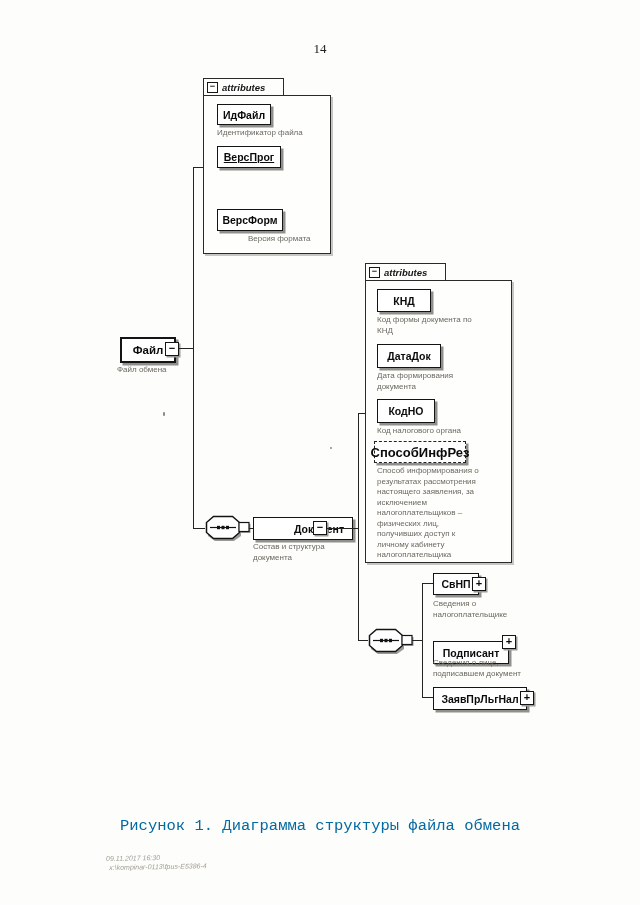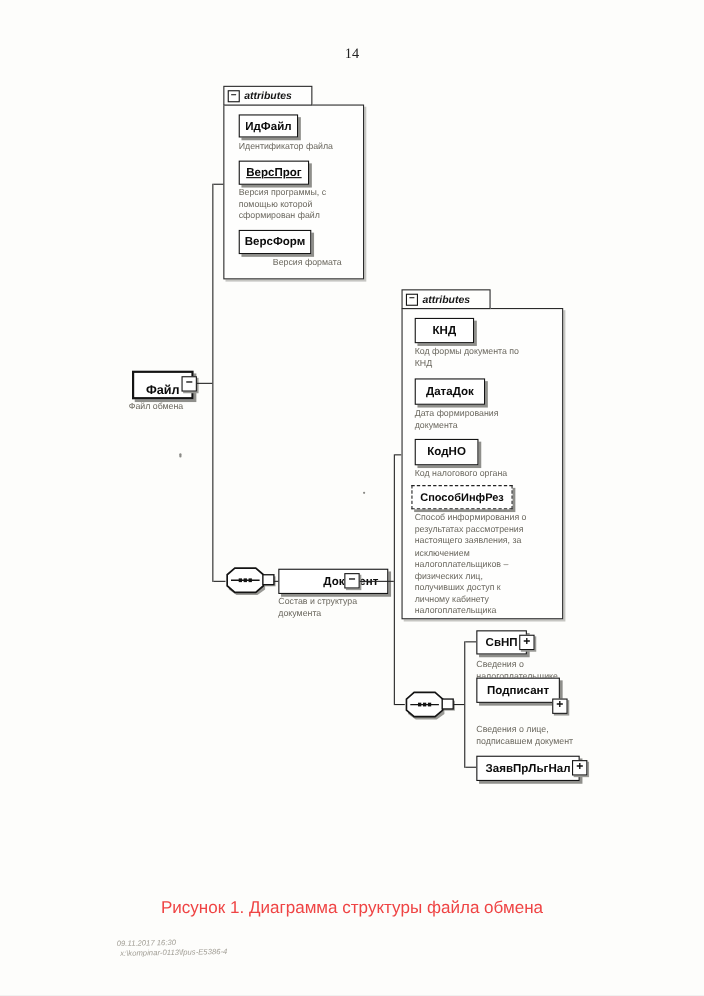--- a/index.html
+++ b/index.html
@@ -18,22 +18,22 @@
   .ebox{background:#fff;border:1.4px solid #141414;box-shadow:2.5px 2.5px 0 #8f8f8b;
         display:flex;align-items:center;justify-content:center;font-weight:700;font-size:10.5px;
         white-space:nowrap;color:#0b0b0b;}
   .root{border-width:2px;font-size:11.5px;}
   .dashed{border:1.4px dashed #222;}
   .tick{width:12px;height:12px;background:#fff;border:1px solid #141414;box-shadow:1.5px 1.5px 0 #9a9a96;
         font-size:11px;line-height:11px;text-align:center;font-weight:700;color:#0b0b0b;}
   .desc{font-size:8px;line-height:10.5px;color:#6b685f;}
   .lh{background:#242424;height:1px;}
   .lv{background:#242424;width:1px;}
-  .caption{left:0;right:0;top:817px;text-align:center;font-family:Liberation Sans, sans-serif;
-        font-size:15.5px;color:#ef4444;}
+  .caption{left:0;right:0;top:817px;text-align:center;font-family:Liberation Mono, monospace;
+        font-size:15.5px;color:#0369a1;}
   .footer{left:106px;top:854px;font-style:italic;font-size:7px;line-height:9px;color:#a09d94;
         transform:rotate(-1deg);transform-origin:left top;}
   .speck{background:#8a8a86;border-radius:1px;}
 </style>
 </head>
 <body>
 
 <div class="page">
 
   <div class="abs page-number">14</div>
@@ -45,28 +45,27 @@
   </div>
 
   <div class="abs ebox" style="left:217px;top:104px;width:52px;height:19px;">
     <span>ИдФайл</span>
   </div>
   <div class="abs desc" style="left:217px;top:128px;width:98px;">Идентификатор файла</div>
 
   <div class="abs ebox" style="left:217px;top:146px;width:62px;height:20px;text-decoration:underline;">
     <span>ВерсПрог</span>
   </div>
-  <div class="abs desc" style="left:217px;top:170px;width:88px;">Версия программы, с помощью которой сформирован файл</div>
 
   <div class="abs ebox" style="left:217px;top:209px;width:64px;height:20px;text-align:right;">
     <span>ВерсФорм</span>
   </div>
   <div class="abs desc" style="left:217px;top:234px;width:98px;padding-left:31px;">Версия формата</div>
 
-  <div class="abs ebox root" style="left:120px;top:337px;width:52px;height:22px;align-items:flex-end;">
+  <div class="abs ebox root" style="left:120px;top:337px;width:52px;height:22px;">
     <span>Файл</span>
   </div>
   <div class="abs tick" style="left:165px;top:342px;">−</div>
   <div class="abs desc" style="left:117px;top:365px;width:70px;">Файл обмена</div>
 
   <div class="abs lh" style="left:179px;top:348px;width:14px;"></div>
   <div class="abs lv" style="left:193px;top:167px;height:362px;"></div>
   <div class="abs lh" style="left:194px;top:167px;width:9px;"></div>
   <div class="abs lh" style="left:194px;top:528px;width:11px;"></div>
 
@@ -107,21 +106,21 @@
   <div class="abs ebox" style="left:377px;top:344px;width:62px;height:22px;">
     <span>ДатаДок</span>
   </div>
   <div class="abs desc" style="left:377px;top:371px;width:84px;">Дата формирования документа</div>
 
   <div class="abs ebox" style="left:377px;top:399px;width:56px;height:22px;">
     <span>КодНО</span>
   </div>
   <div class="abs desc" style="left:377px;top:426px;width:110px;">Код налогового органа</div>
 
-  <div class="abs ebox dashed" style="left:374px;top:441px;width:90px;height:20px;font-size:10px;">
+  <div class="abs ebox dashed" style="left:374px;top:441px;width:90px;height:20px;font-size:13px;">
     <span>СпособИнфРез</span>
   </div>
   <div class="abs desc" style="left:377px;top:466px;width:108px;">Способ информирования о результатах рассмотрения настоящего заявления, за исключением налогоплательщиков – физических лиц, получивших доступ к личному кабинету налогоплательщика</div>
 
   <svg class="abs" style="left:368px;top:628px;" width="48" height="27" viewBox="0 0 48 27">
     <polygon points="10,5 29,5 36,11 36,21 29,26 10,26 3,21 3,11" fill="#9a9a96"></polygon>
     <polygon points="8.5,1.5 27.5,1.5 34.5,7.5 34.5,17.5 27.5,23.5 8.5,23.5 1.5,17.5 1.5,7.5" fill="#ffffff" stroke="#141414" stroke-width="1.5"></polygon>
     <line x1="5" y1="12.5" x2="31" y2="12.5" stroke="#141414" stroke-width="1.2"></line>
     <rect x="12" y="10.8" width="3" height="3.4" fill="#141414"></rect>
     <rect x="16.5" y="10.8" width="3" height="3.4" fill="#141414"></rect>
@@ -133,21 +132,21 @@
   <div class="abs lv" style="left:422px;top:583px;height:115px;"></div>
   <div class="abs lh" style="left:423px;top:583px;width:10px;"></div>
   <div class="abs lh" style="left:423px;top:697px;width:10px;"></div>
 
   <div class="abs ebox" style="left:433px;top:573px;width:44px;height:20px;">
     <span>СвНП</span>
   </div>
   <div class="abs tick" style="left:472px;top:577px;">+</div>
   <div class="abs desc" style="left:433px;top:599px;width:80px;">Сведения о налогоплательщике</div>
 
-  <div class="abs ebox" style="left:433px;top:616px;width:74px;height:21px;">
+  <div class="abs ebox" style="left:433px;top:641px;width:74px;height:21px;">
     <span>Подписант</span>
   </div>
   <div class="abs tick" style="left:502px;top:635px;">+</div>
   <div class="abs desc" style="left:433px;top:658px;width:95px;">Сведения о лице, подписавшем документ</div>
 
   <div class="abs ebox" style="left:433px;top:687px;width:92px;height:21px;">
     <span>ЗаявПрЛьгНал</span>
   </div>
   <div class="abs tick" style="left:520px;top:691px;">+</div>
 

